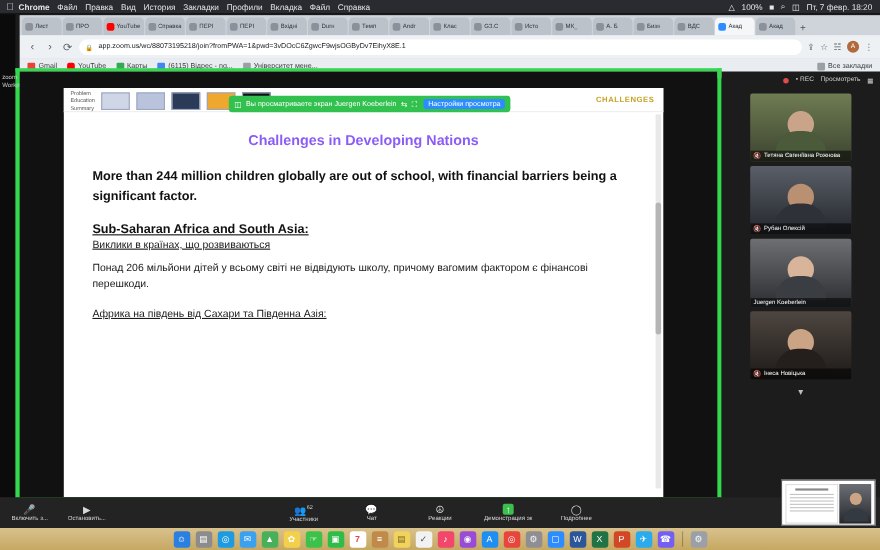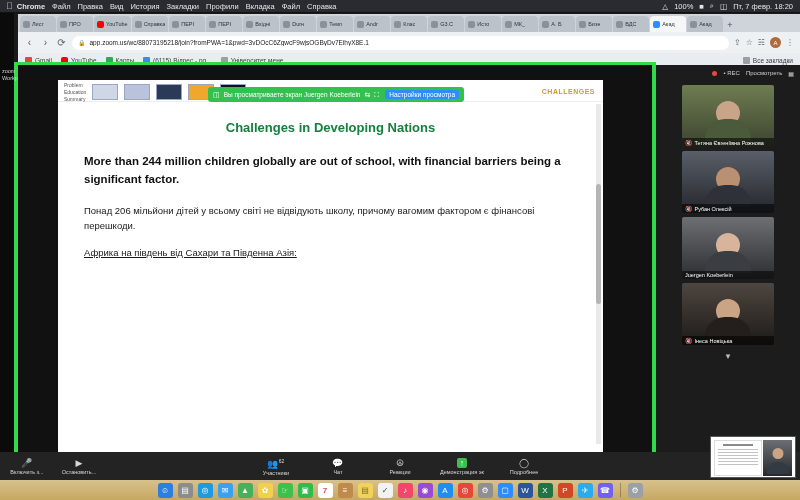--- a/index.html
+++ b/index.html
@@ -139,21 +139,21 @@
   .stub-thumb.d { background: #2b3b57; }
   .stub-thumb.o { background: #f0a72e; }
   .stub-thumb.k { background: #111; }
   .stub-banner {
     margin-left: auto; font-size: 7px; font-weight: bold; color: #c9a227;
     letter-spacing: .5px;
   }
 
   .doc-body { padding: 18px 26px 0 26px; color: #111; }
   .doc-title {
-    text-align: center; font-weight: bold; font-size: 13px; color: #15803d;
+    text-align: center; font-weight: bold; font-size: 13px; color: #8b5cf6;
     margin-bottom: 18px;
   }
   .doc-p {
     font-size: 11.5px; font-weight: bold; line-height: 1.55; margin-bottom: 14px;
   }
   .doc-h {
     font-size: 11.5px; font-weight: bold; text-decoration: underline;
     margin-bottom: 2px;
   }
   .doc-sub { font-size: 11px; font-weight: bold; line-height: 1.55; margin-bottom: 16px; }
@@ -446,20 +446,22 @@
         <span class="stub-thumb b"></span>
         <span class="stub-thumb d"></span>
         <span class="stub-thumb o"></span>
         <span class="stub-thumb k"></span>
         <span class="stub-banner">CHALLENGES</span>
       </div>
 
       <div class="doc-body">
         <div class="doc-title">Challenges in Developing Nations</div>
         <div class="doc-p">More than 244 million children globally are out of school, with financial barriers being a significant factor.</div>
+        <div class="doc-h">Sub-Saharan Africa and South Asia:</div>
+        <div class="doc-uk-h">Виклики в країнах, що розвиваються</div>
         <div class="doc-uk-p">Понад 206 мільйони дітей у всьому світі не відвідують школу, причому вагомим фактором є фінансові перешкоди.</div>
         <div class="doc-uk-h b">Африка на південь від Сахари та Південна Азія:</div>
       </div>
 
       <div class="scroll-track">
         <div class="scroll-thumb"></div>
       </div>
 
     </div>
   </div>

